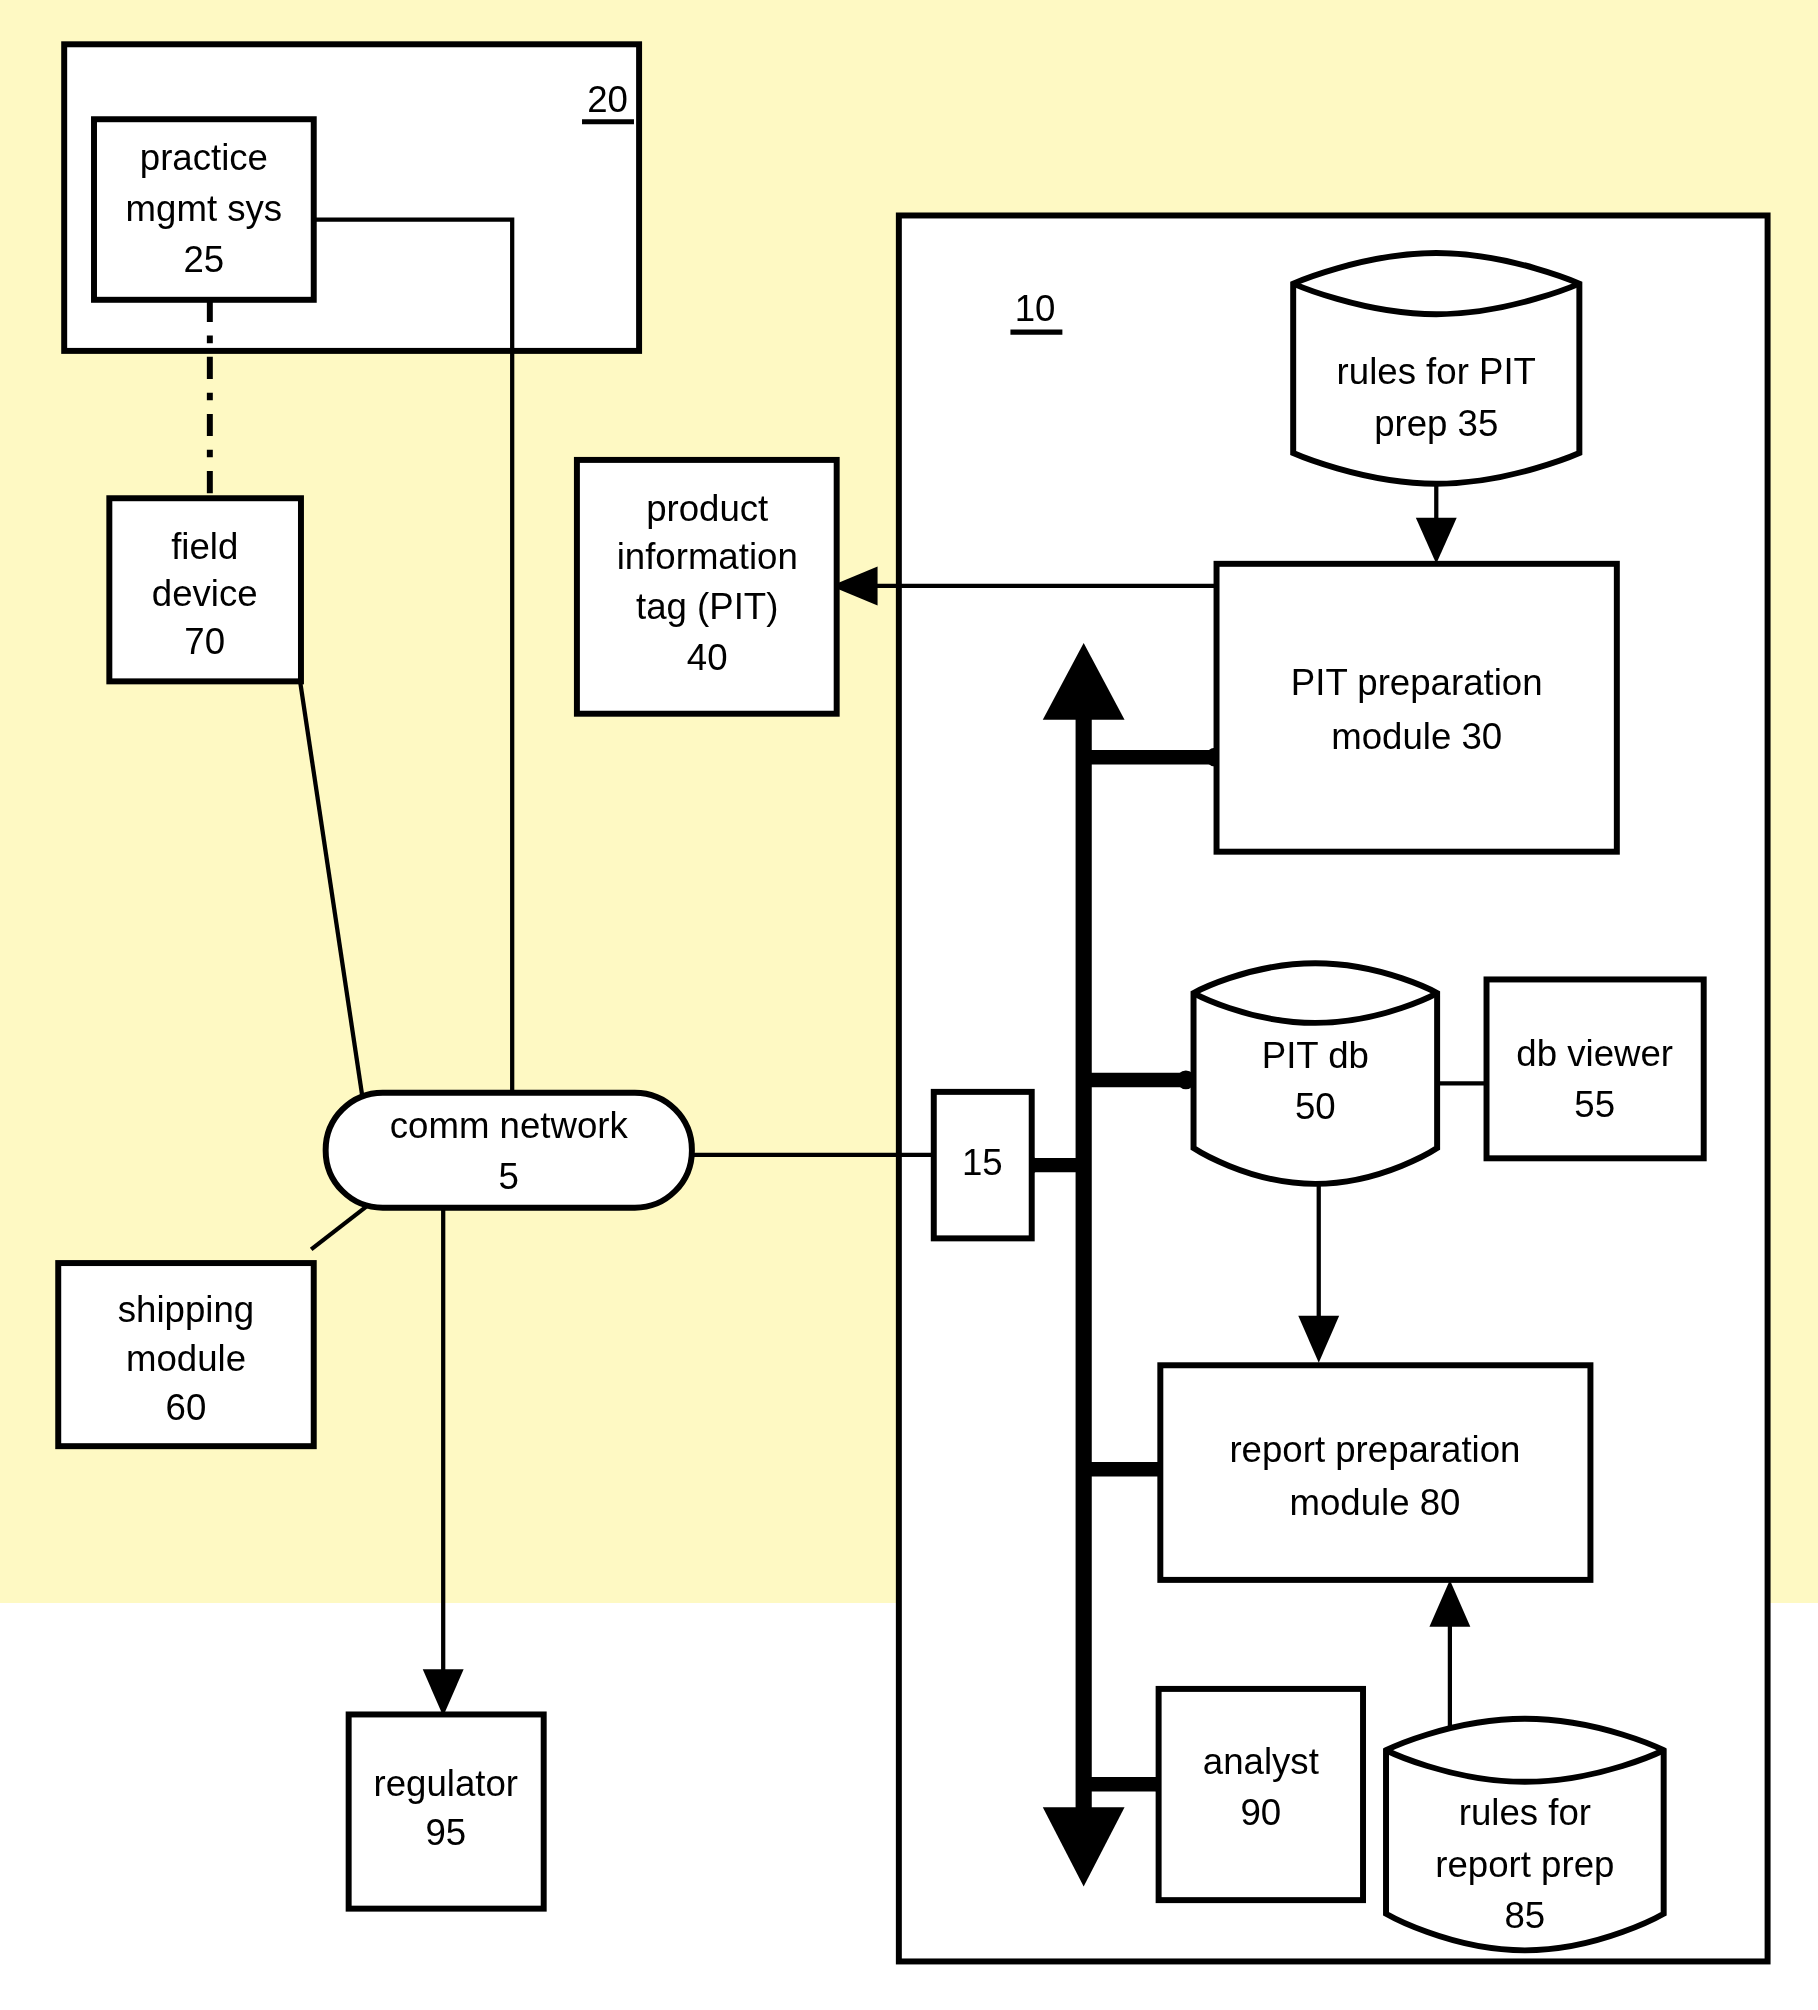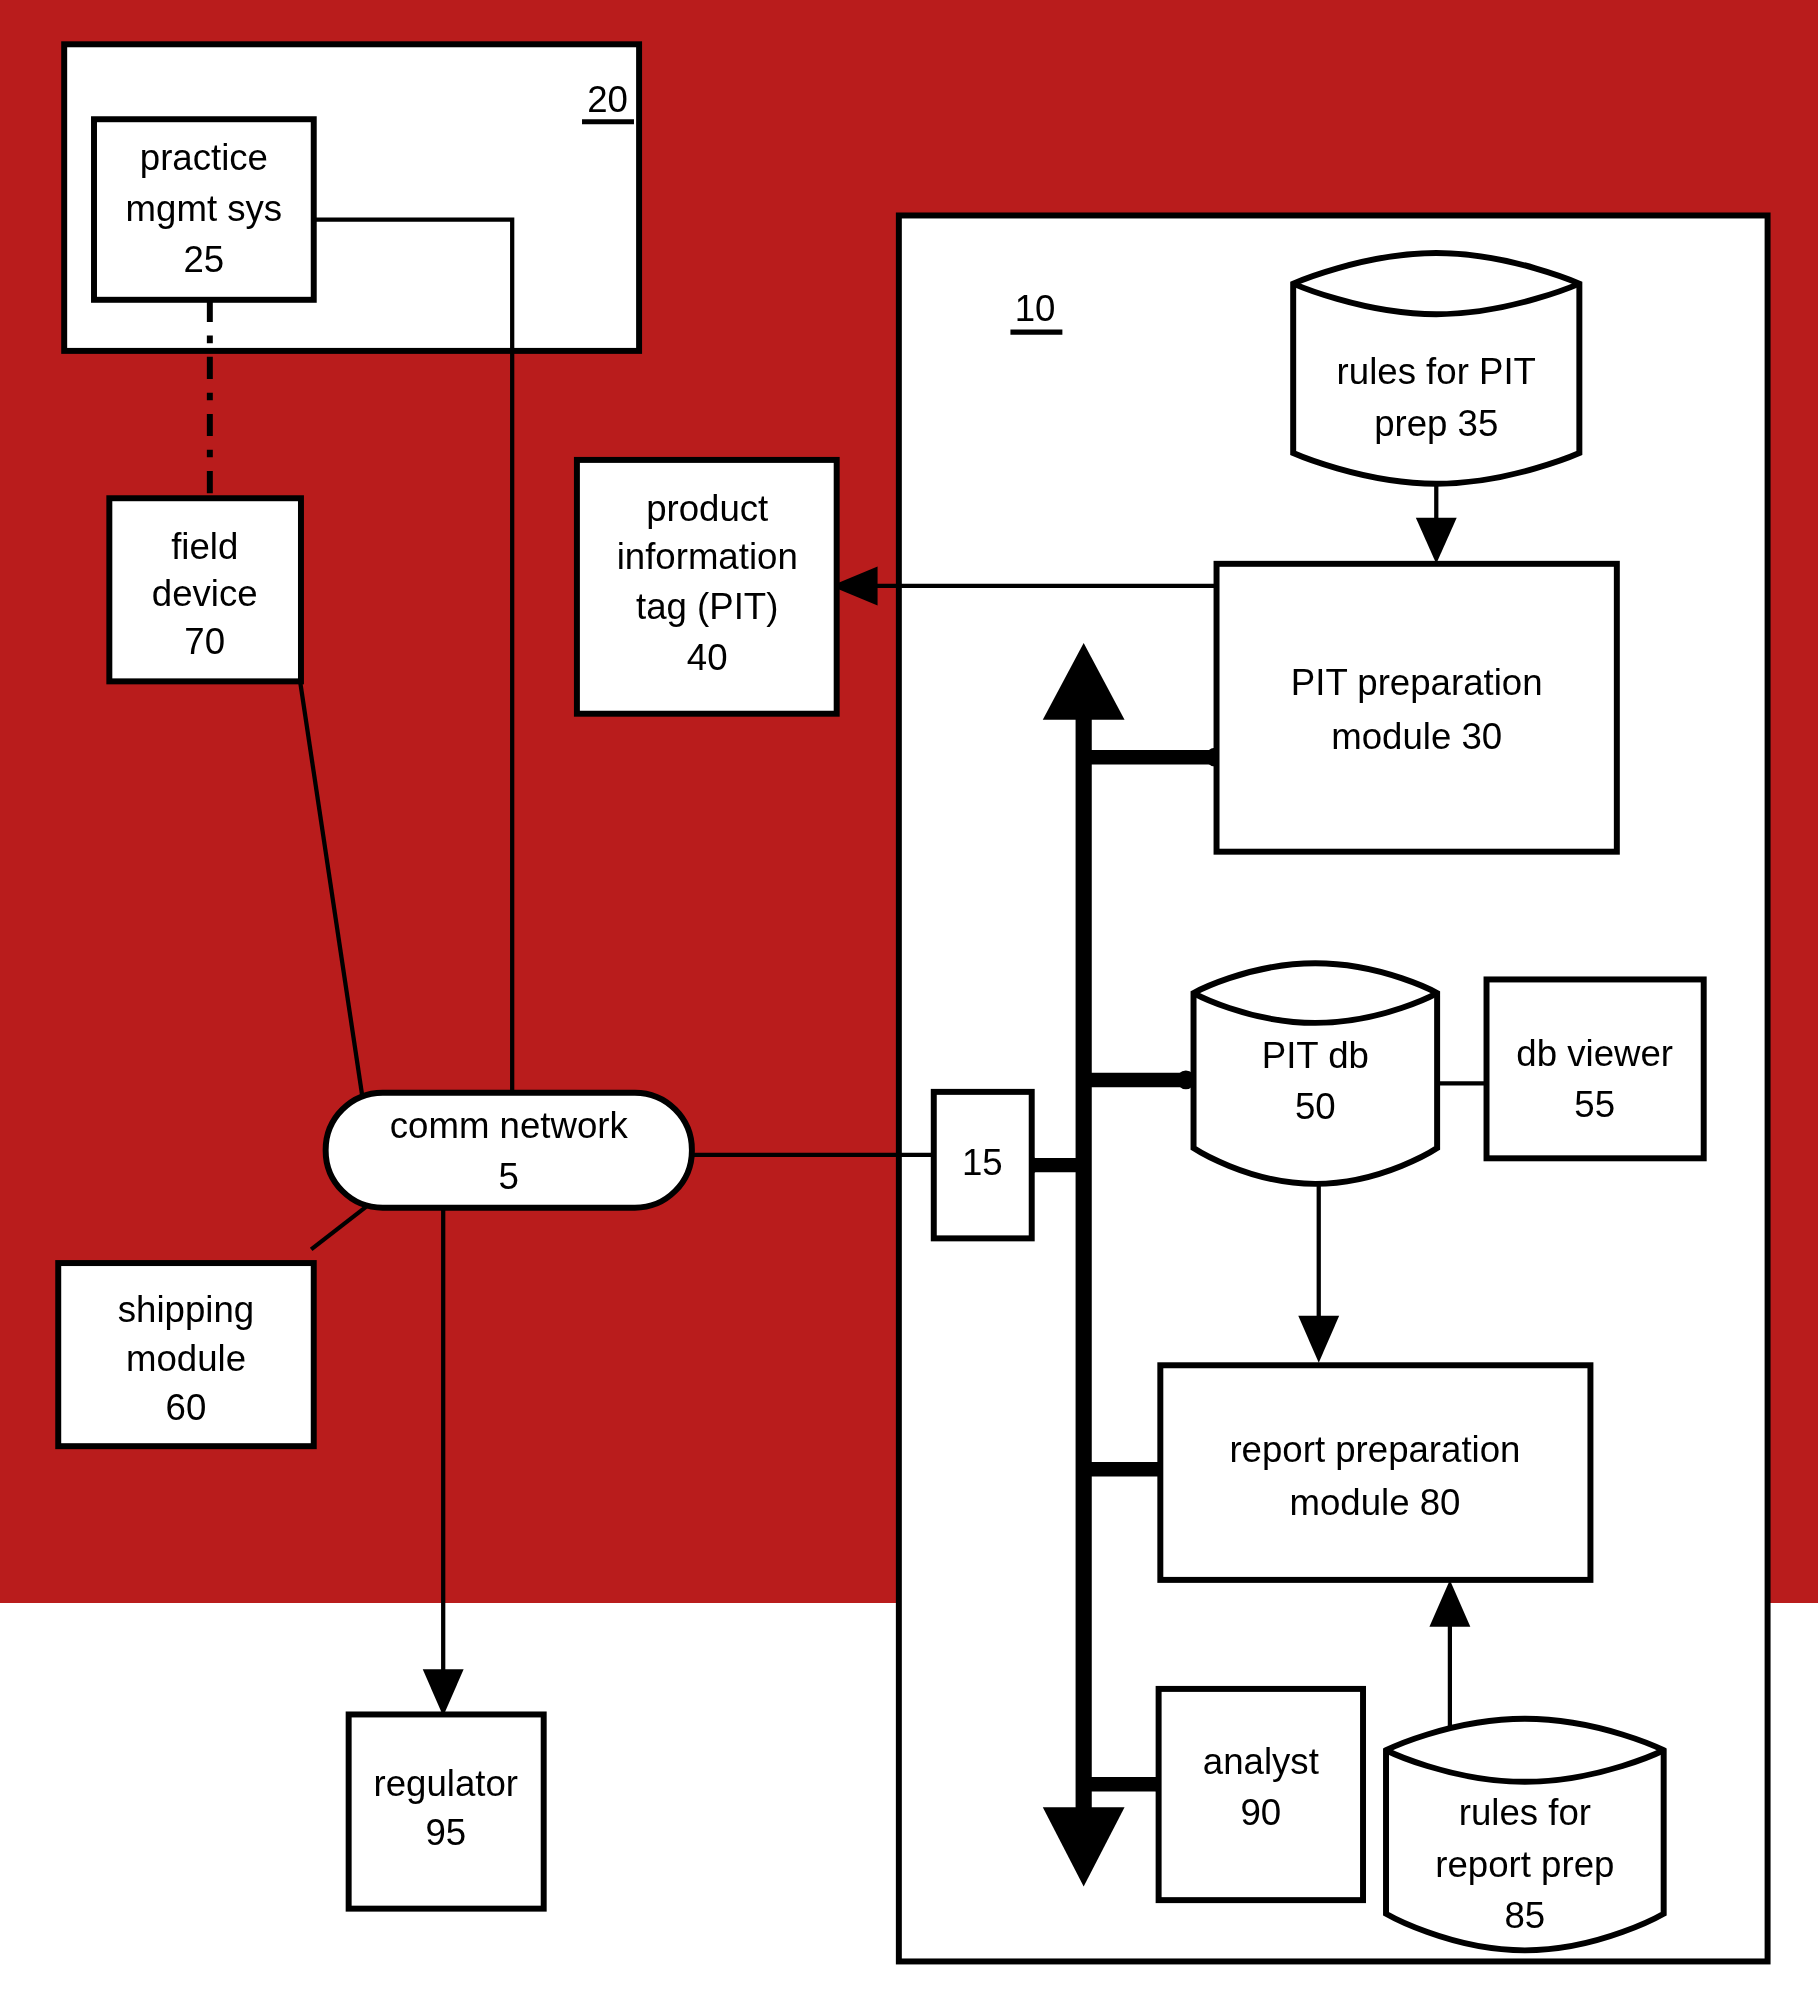--- a/index.html
+++ b/index.html
@@ -10,21 +10,21 @@
   body {
     width: 1819px;
     height: 2010px;
     font-family: "Liberation Sans", sans-serif;
     overflow: hidden;
   }
   #diagram-root {
     position: relative;
     width: 1819px;
     height: 1603px;
-    background: #b91c1c;
+    background: #fef9c3;
   }
   svg.layer {
     position: absolute;
     top: 0;
     left: 0;
     width: 1819px;
     height: 2010px;
   }
   .shape-stroke {
     fill: none;

